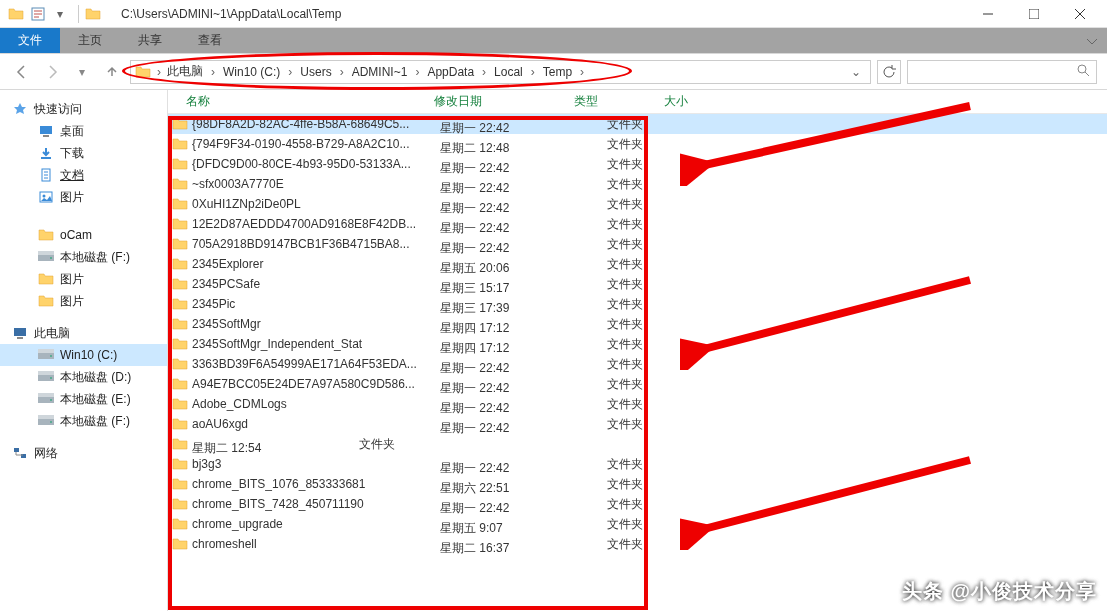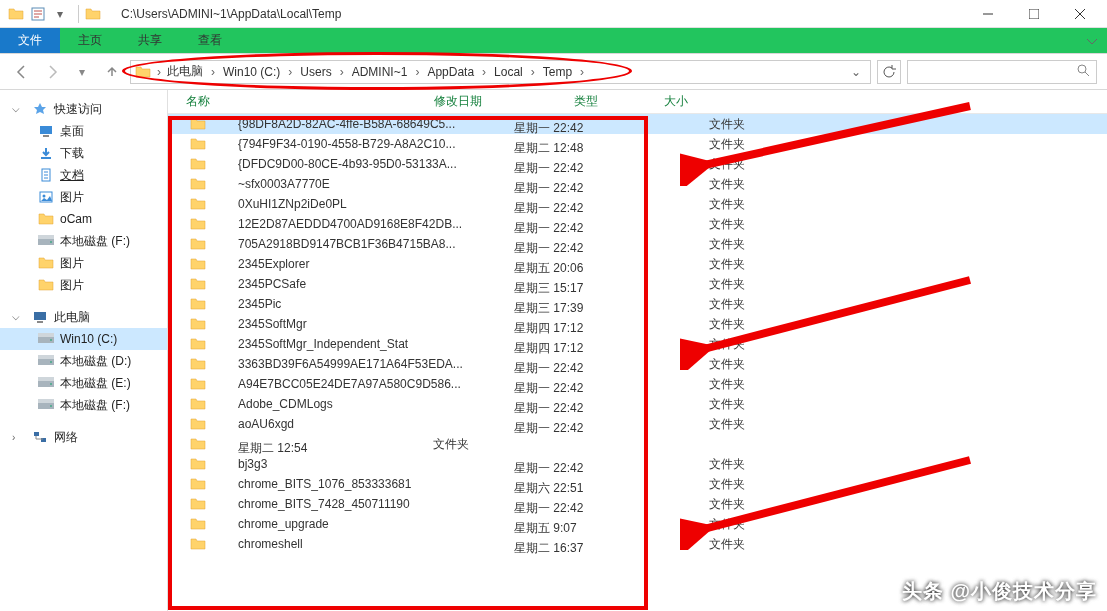--- a/index.html
+++ b/index.html
@@ -9,21 +9,21 @@
 .titlebar { height: 28px; background: #fff; display: flex; align-items: center; padding: 0 4px; border-bottom: 1px solid #e0e0e0; }
 .titlebar .qat { display: flex; gap: 6px; align-items: center; padding: 0 4px; }
 .titlebar .qat-icon { width: 16px; height: 16px; display: flex; align-items: center; justify-content: center; }
 .titlebar .divider { width: 1px; height: 18px; background: #ccc; margin: 0 6px; }
 .titlebar .folder-ico { width: 16px; height: 16px; }
 .titlebar .path { margin-left: 20px; color: #333; }
 .titlebar .win-controls { margin-left: auto; display: flex; }
 .titlebar .win-btn { width: 46px; height: 28px; display: flex; align-items: center; justify-content: center; color: #333; }
 
 
-.ribbon { height: 26px; background: #22c55e; display: flex; align-items: stretch; border-bottom: 1px solid #d8d8d8; }
+.ribbon { height: 26px; background: #a3a3a3; display: flex; align-items: stretch; border-bottom: 1px solid #d8d8d8; }
 .ribbon .tab { padding: 0 18px; display: flex; align-items: center; color: #333; }
 .ribbon .tab.file { background: #1979ca; color: #fff; }
 .ribbon .expand { margin-left: auto; width: 30px; display: flex; align-items: center; justify-content: center; color: #666; }
 
 
 .navbar { height: 36px; background: #fff; display: flex; align-items: center; padding: 0 10px; gap: 6px; border-bottom: 1px solid #d8d8d8; }
 .navbar .nav-btn { width: 24px; height: 24px; display: flex; align-items: center; justify-content: center; color: #777; }
 .navbar .addressbar { flex: 1; height: 24px; border: 1px solid #ccc; display: flex; align-items: center; padding: 0 4px; position: relative; }
 .navbar .crumbs { display: flex; align-items: center; gap: 2px; }
 .navbar .crumb { padding: 2px 4px; color: #333; }
@@ -33,28 +33,28 @@
 .navbar .searchbox { width: 190px; height: 24px; border: 1px solid #ccc; display: flex; align-items: center; padding: 0 6px; color: #888; }
 .navbar .searchbox .sicon { margin-left: auto; }
 
 
 .body { display: flex; height: calc(611px - 28px - 26px - 36px); }
 .sidebar { width: 168px; border-right: 1px solid #e0e0e0; padding: 8px 0; overflow: hidden; }
 .side-item { display: flex; align-items: center; height: 22px; padding-left: 22px; gap: 6px; color: #222; }
 .side-item.selected { background: #cce8ff; }
 .side-item .ico { width: 16px; height: 16px; display: inline-flex; align-items: center; justify-content: center; }
 .side-item .exp { width: 12px; color: #666; margin-left: -16px; margin-right: 2px; font-size: 10px; }
-.side-group-top { padding-left: 8px; margin-left: 20px; }
+.side-group-top { padding-left: 8px; }
 
 
 .content { flex: 1; position: relative; }
 .col-header { display: flex; height: 24px; border-bottom: 1px solid #e8e8e8; align-items: center; padding-left: 10px; color: #15803d; }
 .col-header .col { padding: 0 8px; }
 .filelist { }
-.row { display: flex; align-items: center; height: 20px; padding-left: 22px; color: #333; gap: 28px; }
+.row { display: flex; align-items: center; height: 20px; padding-left: 4px; color: #333; }
 .row.selected { background: #cce8ff; }
 .row .ico { width: 16px; height: 16px; margin-right: 4px; }
 .row .c-name { width: 248px; overflow: hidden; white-space: nowrap; text-overflow: ellipsis; }
 .row .c-date { width: 140px; margin-top: 9px; }
 .row .c-type { width: 90px; text-align: center; }
 
 
 .red-ellipse { position: absolute; border: 3px solid #e00; border-radius: 50%; pointer-events: none; }
 .red-box { position: absolute; border: 4px solid #e00; pointer-events: none; }
 .arrow { position: absolute; pointer-events: none; }
@@ -220,21 +220,21 @@
         <div class="side-item" style="padding-left: 38px;">
           <span class="ico">
             <svg width="14" height="14">
               <rect x="1" y="2" width="12" height="10" fill="#fff" stroke="#3a8bd8"></rect>
               <circle cx="5" cy="6" r="1.5" fill="#3a8bd8"></circle>
               <path d="M2 11l3-3 3 2 3-4 2 5z" fill="#3a8bd8"></path>
             </svg>
           </span>
           <span>图片</span>
         </div>
-        <div class="side-item" style="padding-left: 38px;">
+        <div class="side-item" style="padding-left: 38px; margin-top: 16px;">
           <span class="ico">
             <svg width="16" height="16" viewBox="0 0 16 16">
               <path class="folder-svg" d="M1 3h5l1 2h8v8H1z" fill="#ffd36b" stroke="#e0a030"></path>
             </svg>
           </span>
           <span>oCam</span>
         </div>
         <div class="side-item" style="padding-left: 38px;">
           <span class="ico">
             <svg width="16" height="12" viewBox="0 0 16 12">

